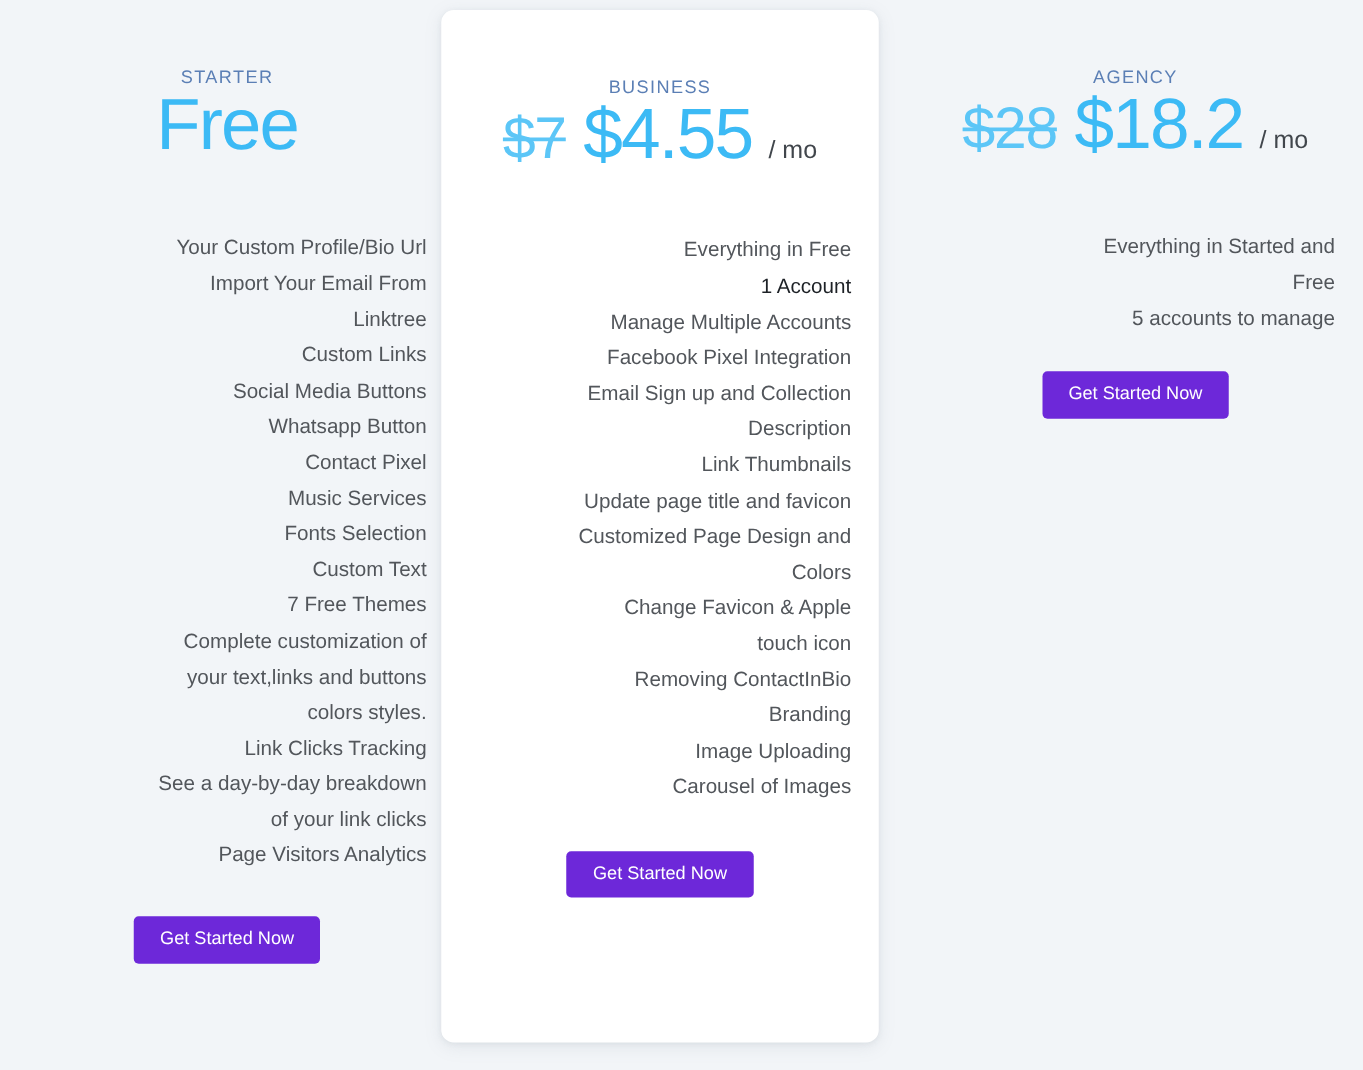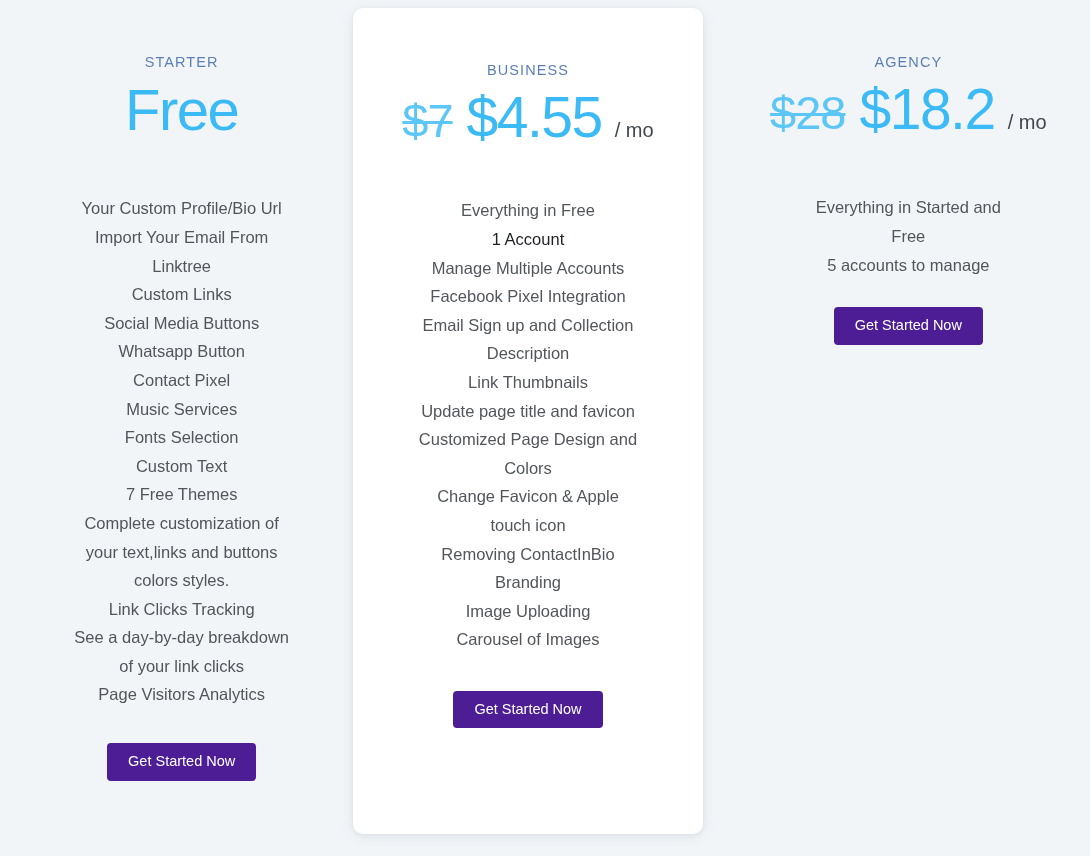--- a/index.html
+++ b/index.html
@@ -39,21 +39,21 @@
     border-radius: 10px;
     box-shadow: 0 3px 14px rgba(120, 135, 150, 0.13),
                 0 1px 4px rgba(120, 135, 150, 0.10);
   }
 
   .plan-label {
     font-size: 14.5px;
     letter-spacing: 1.1px;
     color: #5b7fb5;
     font-weight: 400;
-    margin: 0 0 10px 0;
+    margin: 0 0 0 0;
     line-height: 1.2;
   }
 
   .price-row {
     display: flex;
     align-items: baseline;
     justify-content: center;
     margin: 0 0 6px 0;
     line-height: 1;
   }
@@ -95,30 +95,31 @@
   .plan.starter .features { margin-top: 55px; }
   .plan.featured .features { margin-top: 50px; }
   .plan.agency .features { margin-top: 55px; }
 
   .features li {
     font-size: 16.5px;
     color: #52565b;
     line-height: 28.6px;
     font-weight: 400;
     padding: 0 22px;
+    text-align: right;
   }
 
   .features li.emphasis {
     color: #1d2126;
   }
 
   .cta {
     display: inline-block;
     border: none;
-    background: #4c1d95;
+    background: #6d28d9;
     color: #ffffff;
     font-family: "Liberation Sans", sans-serif;
     font-size: 14.5px;
     font-weight: 400;
     border-radius: 4px;
     padding: 11px 21px 12px 21px;
     cursor: pointer;
     line-height: 1;
   }
 

